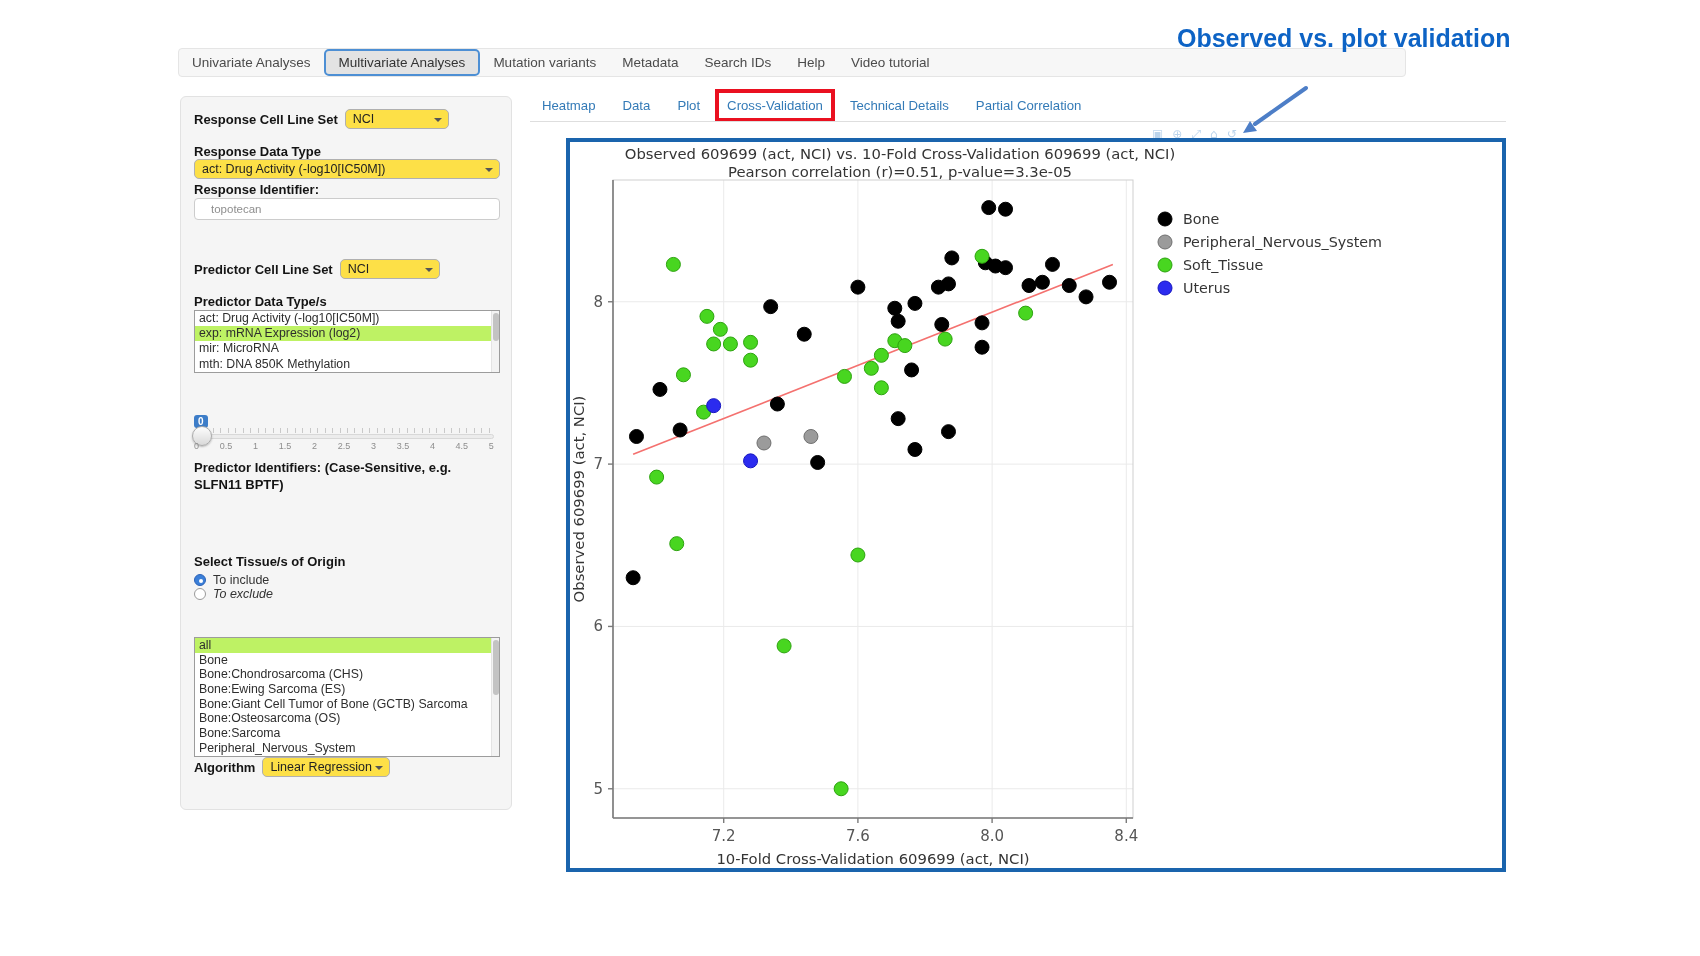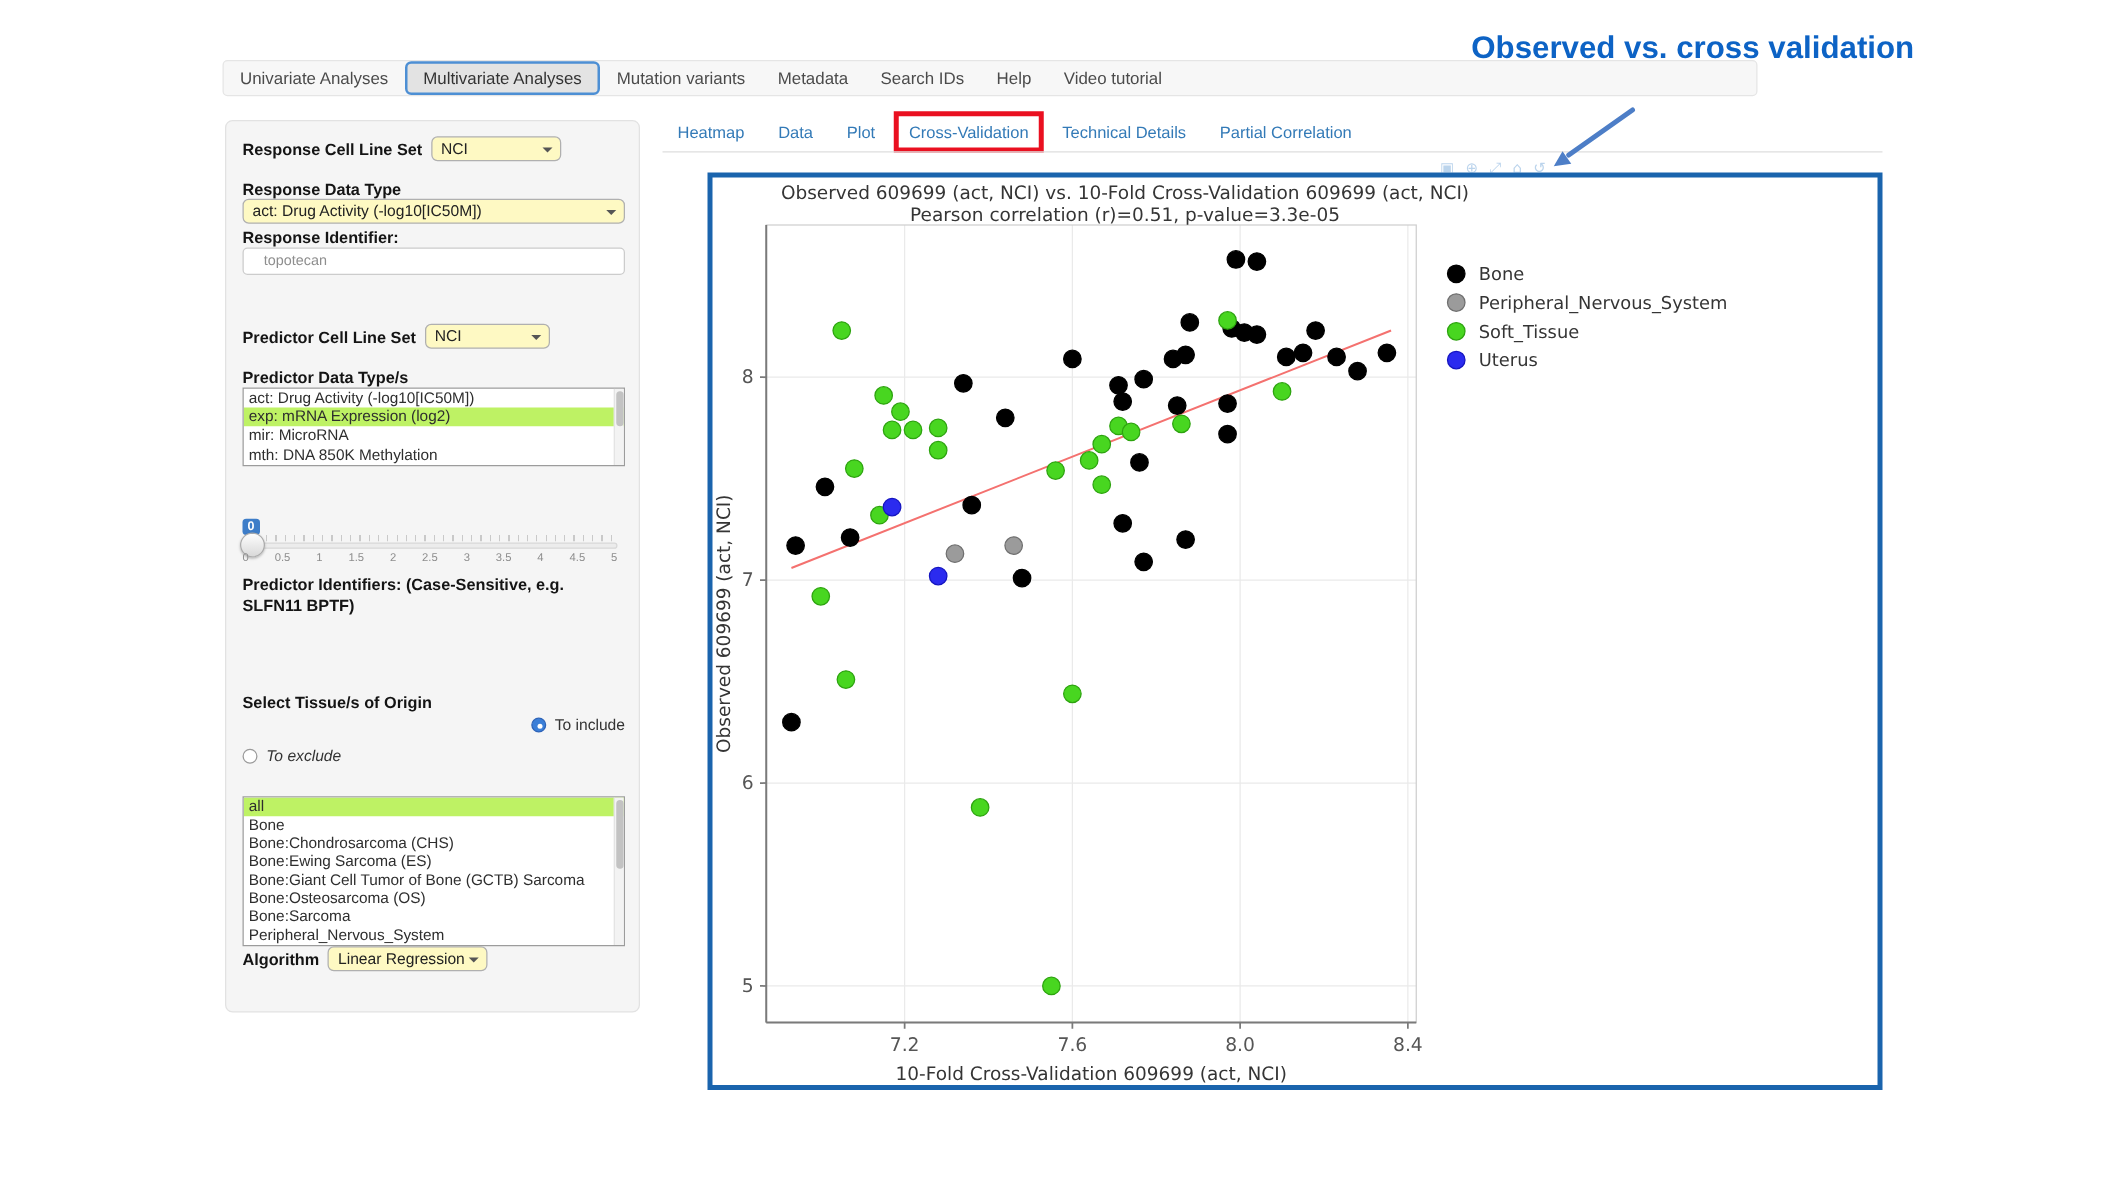--- a/index.html
+++ b/index.html
@@ -18,21 +18,21 @@
   .subtab{position:relative;white-space:nowrap;padding:2px 2px;cursor:default}
   .redframe{position:absolute;inset:-7px -10px;border:4px solid #ea1020;pointer-events:none}
   .subtab-sep{position:absolute;left:530px;top:121px;width:976px;height:1px;background:#dedede}
 
   
   .panel{position:absolute;left:180px;top:96px;width:332px;height:714px;background:#f5f5f5;
          border:1px solid #e2e2e2;border-radius:6px;font-size:13px;color:#1c1c1c}
   .panel .abs{position:absolute;left:13px;width:306px}
   .lbl{font-weight:bold;font-size:13px;color:#141414;line-height:17px}
   .row{display:flex;align-items:center;gap:7px}
-  .sel{position:relative;background:#fef9c3;border:1px solid #b0b0b0;border-radius:5px;height:20px;
+  .sel{position:relative;background:#fde047;border:1px solid #b0b0b0;border-radius:5px;height:20px;
        display:inline-flex;align-items:center;padding:0 20px 0 7px;font-size:12.5px;color:#222;white-space:nowrap}
   .sel::after{content:"";position:absolute;right:6px;top:8px;border:4px solid transparent;border-top-color:#555}
   .sel.block{width:306px}
   .sel.block .sel-text{overflow:hidden;text-overflow:ellipsis;white-space:nowrap;max-width:275px}
   .tinput{background:#fff;border:1px solid #ccc;border-radius:4px;height:22px;display:flex;align-items:center;
           padding:0 16px;font-size:11.5px;color:#8e8e8e;width:306px}
   .listbox{position:relative;background:#fff;border:1px solid #9c9c9c;width:306px;overflow:hidden;font-size:12.3px;color:#2e2e2e}
   .listrow{padding-left:4px;white-space:nowrap;overflow:hidden}
   .listrow.selected{background:#bef264}
   .sb-track{position:absolute;right:0;top:0;bottom:0;width:8px;background:#f3f3f3;border-left:1px solid #e4e4e4}
@@ -143,21 +143,21 @@
       <div>3.5</div>
       <div>4</div>
       <div>4.5</div>
       <div>5</div>
     </div>
 
   <div class="abs lbl" style="top:362px">Predictor Identifiers: (Case-Sensitive, e.g. SLFN11 BPTF)</div>
 
   <div class="abs lbl" style="top:456px">Select Tissue/s of Origin</div>
   <div class="abs" style="top:476px" id="tissue-radios">
-      <div class="radio-row" style="margin-bottom: 11px; justify-content: flex-end;">
+      <div class="radio-row" style="margin-bottom: 0;">
         <div class="radio on"></div>
         <div>To include</div>
       </div>
       <div class="radio-row" style="margin-bottom: 7px; font-style: italic;">
         <div class="radio"></div>
         <div>To exclude</div>
       </div>
     </div>
 
   <div class="abs listbox" style="top:540px;height:120px" id="tissue-list">
@@ -292,18 +292,18 @@
         <text x="613" y="128" font-size="14.3" fill="#353535">Soft_Tissue</text>
       </g>
       <g>
         <circle cx="595" cy="146" r="7" fill="#2b2bef" stroke="#1515c0" stroke-width="1"></circle>
         <text x="613" y="151" font-size="14.3" fill="#353535">Uterus</text>
       </g>
     </svg>
 </div>
 
 <div class="annotation">
-  <div>Observed vs. cross validation</div>
+  <div>Observed vs. plot validation</div>
 </div>
 <svg class="arrow-svg" width="80" height="60">
   <line x1="70" y1="6" x2="19" y2="42" stroke="#4d7ec7" stroke-width="4" stroke-linecap="round"></line>
   <polygon points="7,51 21,49 14,39" fill="#4d7ec7"></polygon>
 </svg>
 
 </body></html>

